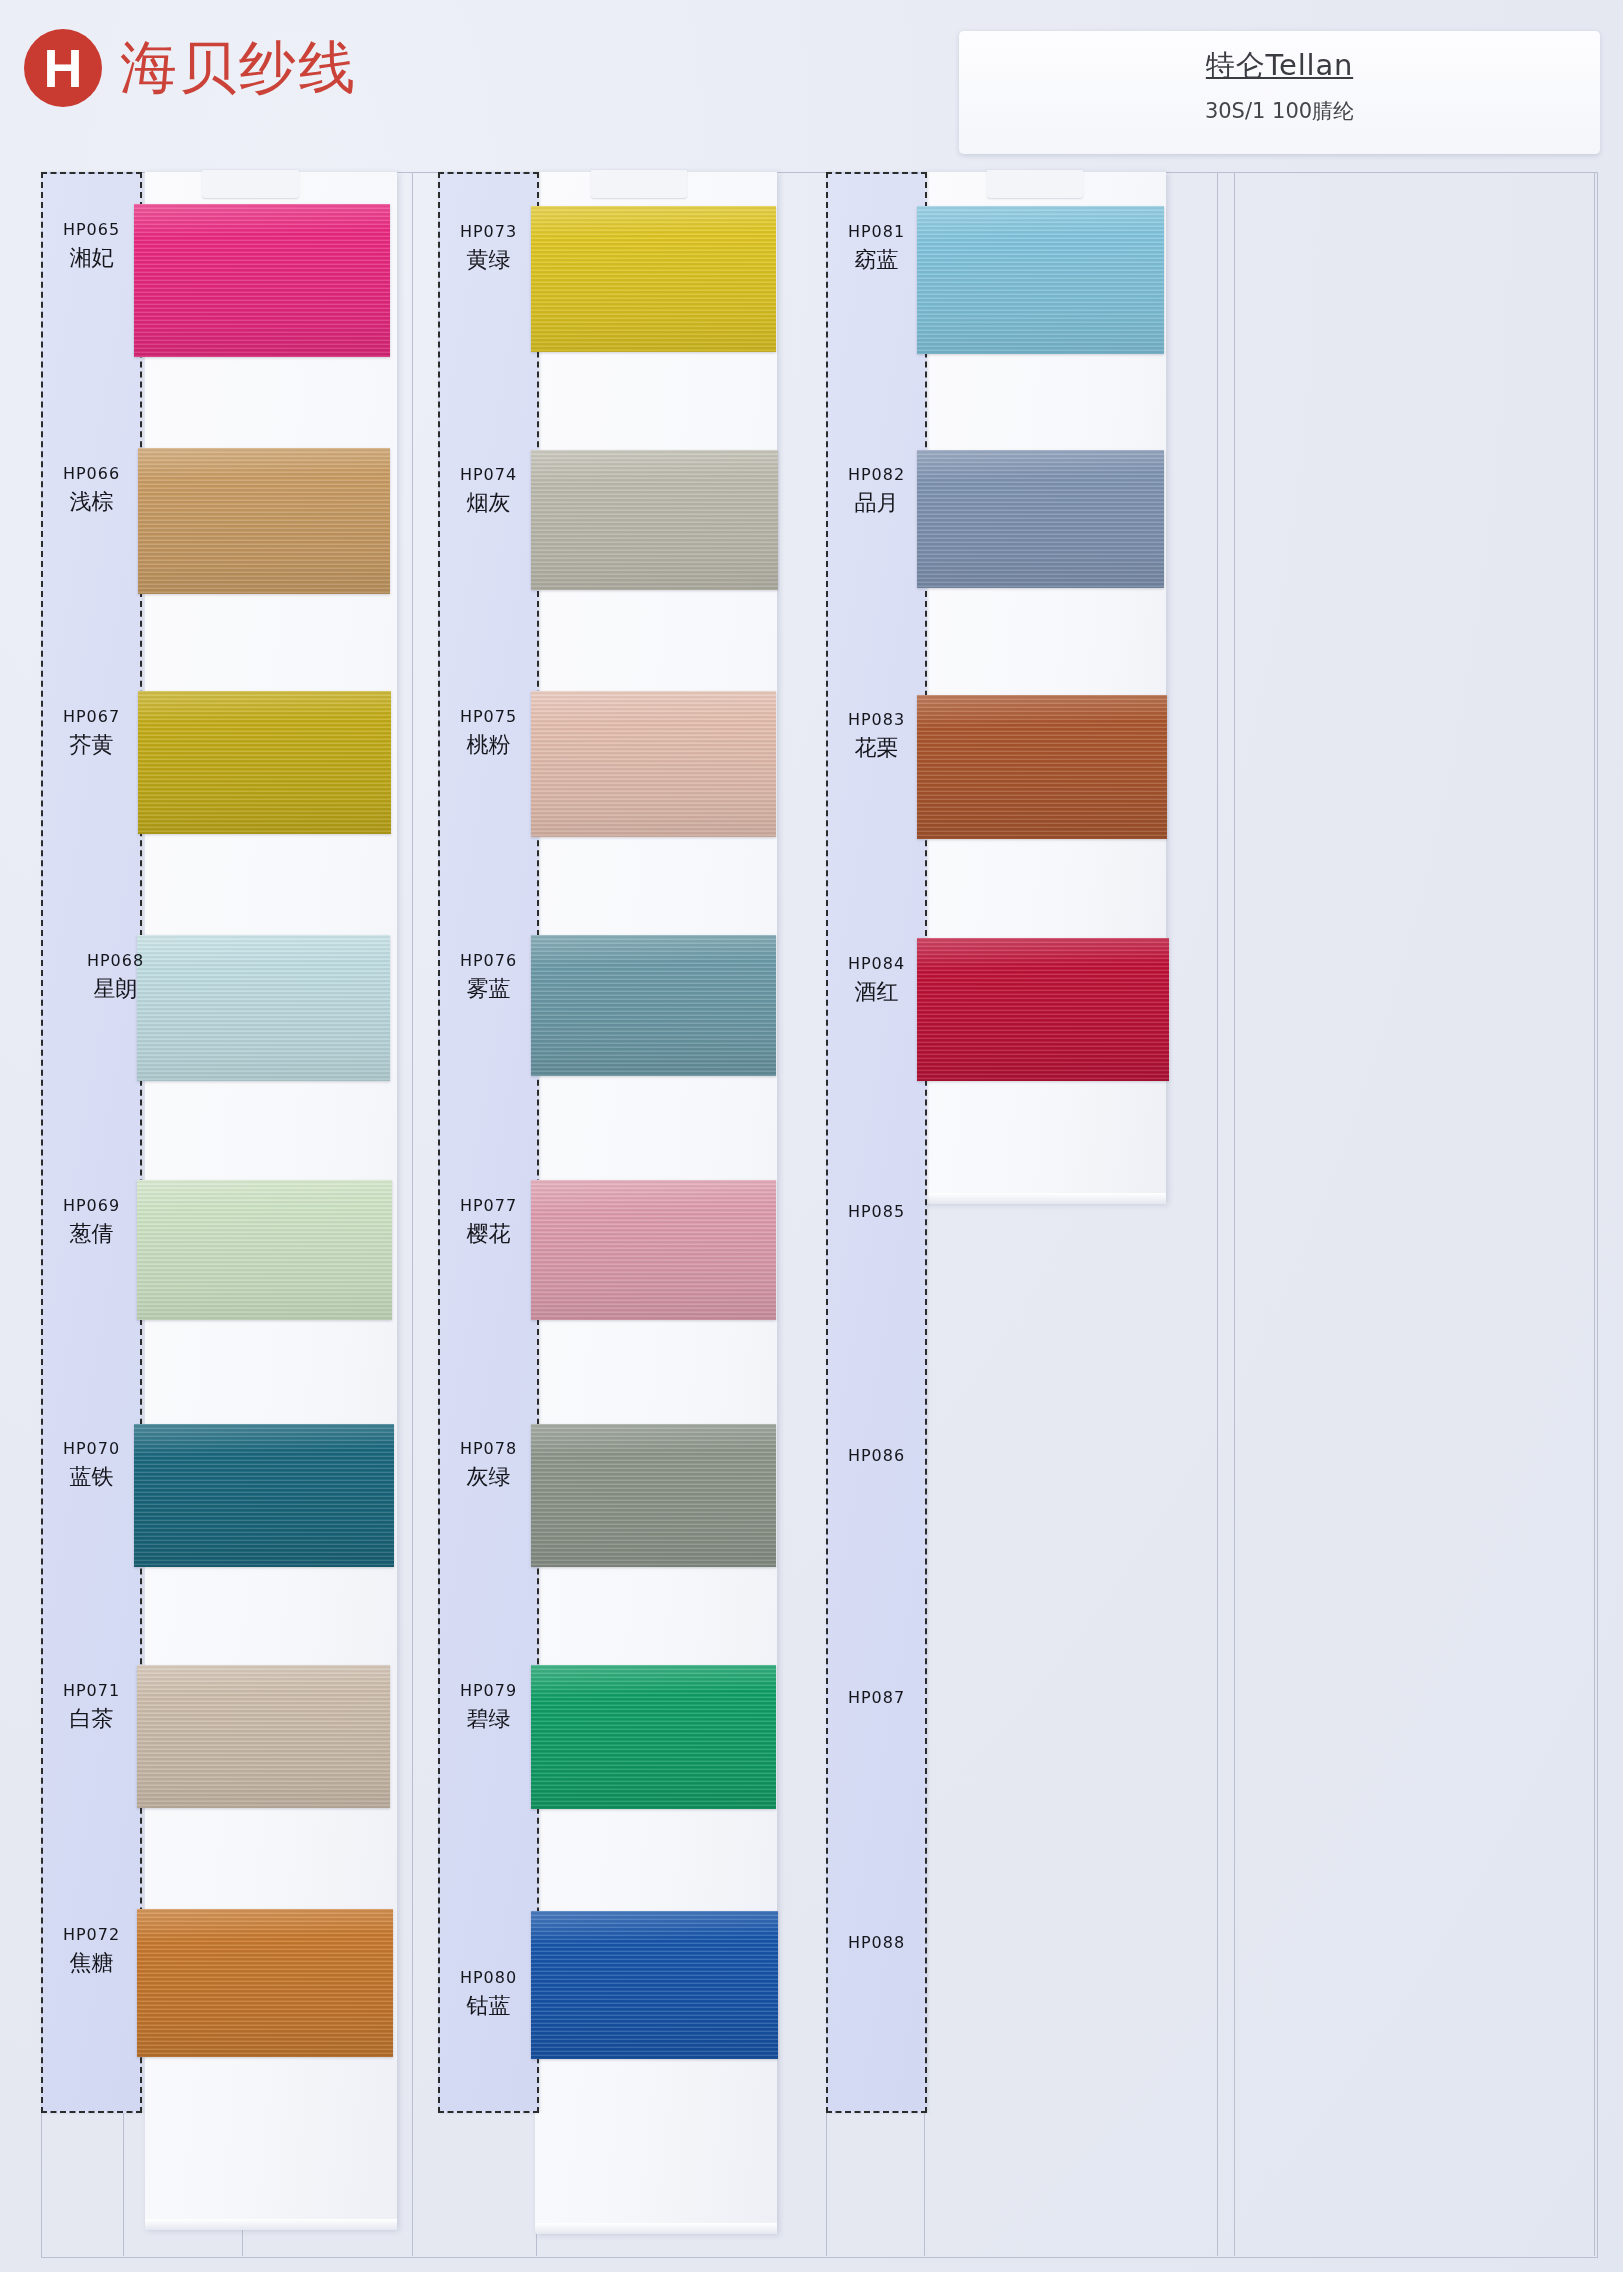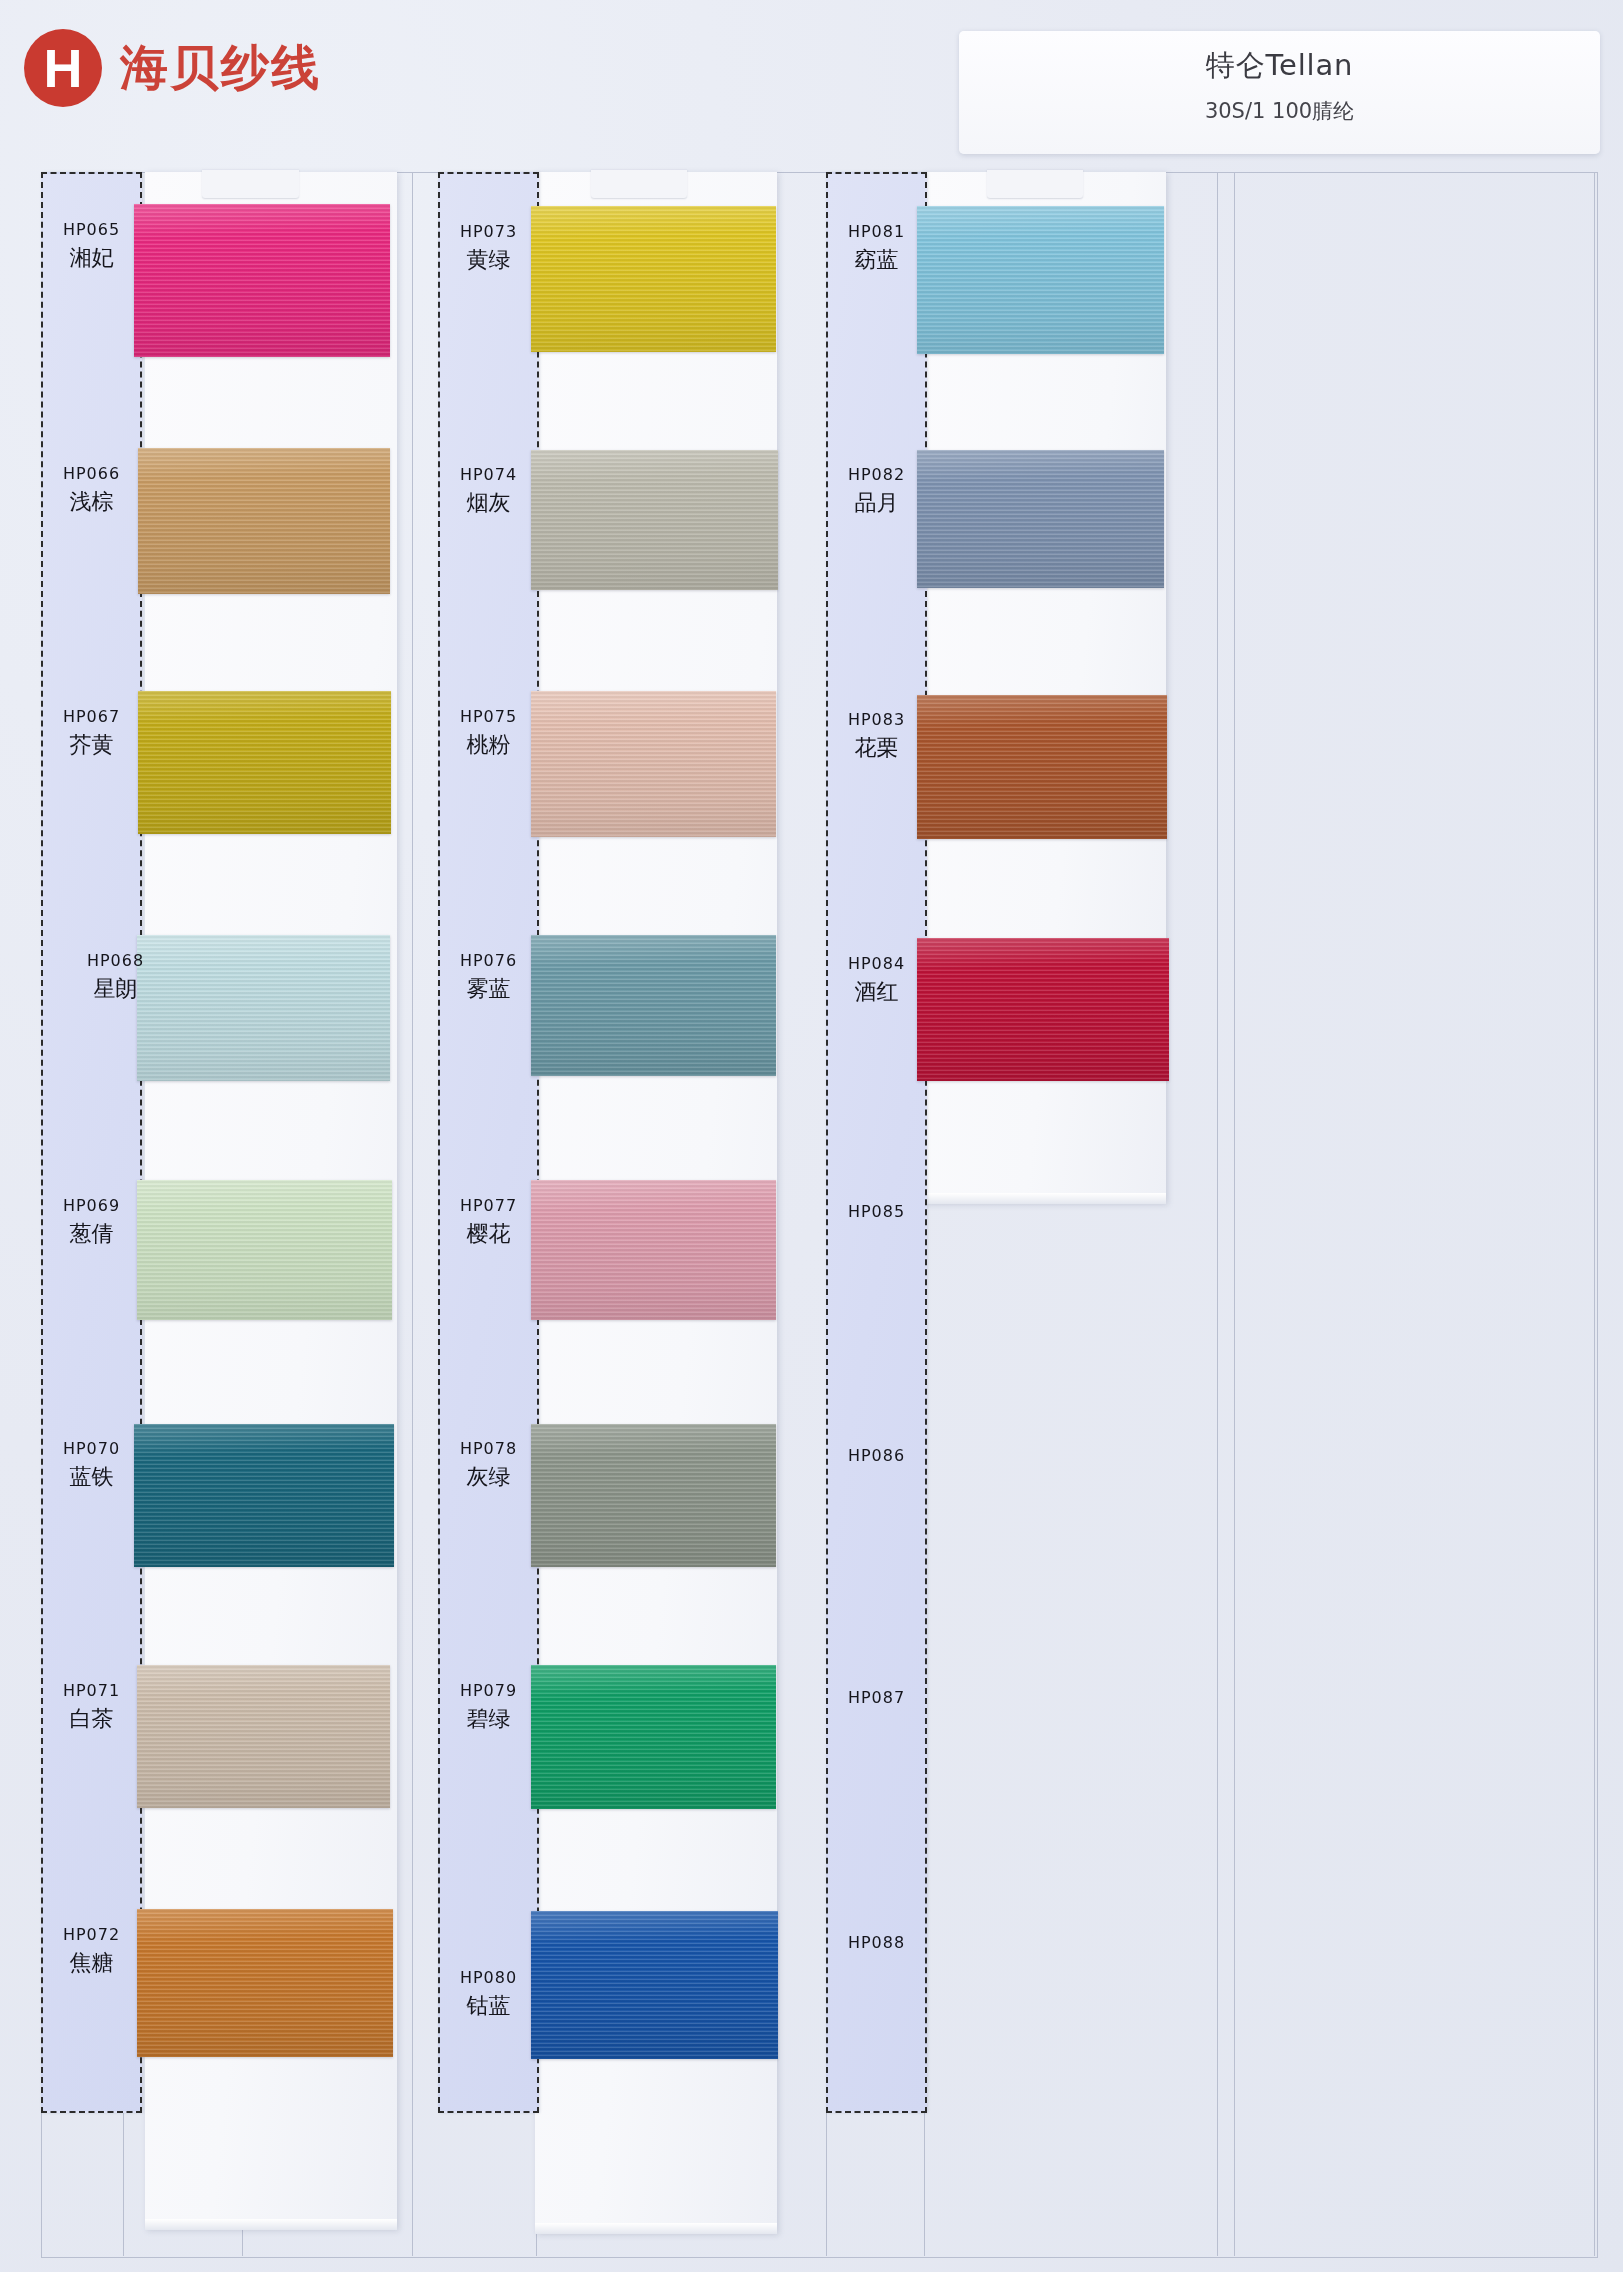--- a/index.html
+++ b/index.html
@@ -18,33 +18,33 @@
   
   .brand{position:absolute;left:24px;top:29px;display:flex;align-items:center;gap:18px;}
   .brand-mark{
     width:78px;height:78px;border-radius:50%;
     background:#c93a30;color:#fff;
     display:flex;align-items:center;justify-content:center;
     font-size:54px;font-weight:bold;line-height:1;
     font-family:"Liberation Sans",sans-serif;
   }
   .brand-text{
-    color:#cb4238;font-size:48px;font-weight:bold;letter-spacing:2.4px;
+    color:#cb4238;font-size:57px;font-weight:normal;letter-spacing:2.4px;
     font-family:"DejaVu Sans",sans-serif;
   }
   
   .spec-label{
     position:absolute;left:959px;top:31px;width:641px;height:123px;
     background:linear-gradient(180deg,#fdfdff 0%,#f5f6fa 100%);
     border-radius:4.9px;
     box-shadow:0 1.6px 4.9px rgba(80,90,120,.18);
     text-align:center;color:#3b3b42;
     padding-top:8px;box-sizing:border-box;
   }
-  .spec-title{font-size:29px;letter-spacing:0.8px;margin-top:6.5px;font-family:"DejaVu Sans",sans-serif;}
+  .spec-title{font-size:29px;letter-spacing:0.8px;margin-top:6.5px;font-family:"DejaVu Sans",sans-serif;text-decoration:underline;}
   .spec-sub{font-size:21px;margin-top:11.4px;color:#44444b;font-family:"DejaVu Sans",sans-serif;}
   .spec-sub2{font-size:21px;margin-top:9.7px;color:#44444b;font-family:"DejaVu Sans",sans-serif;}
 
   
   .guide{position:absolute;border-left:0.8px solid #b9bfd0;}
   .guide-box{position:absolute;border:0.8px solid #b9bfd0;}
 
   
   .col{position:absolute;top:172px;}
   .label-strip{

